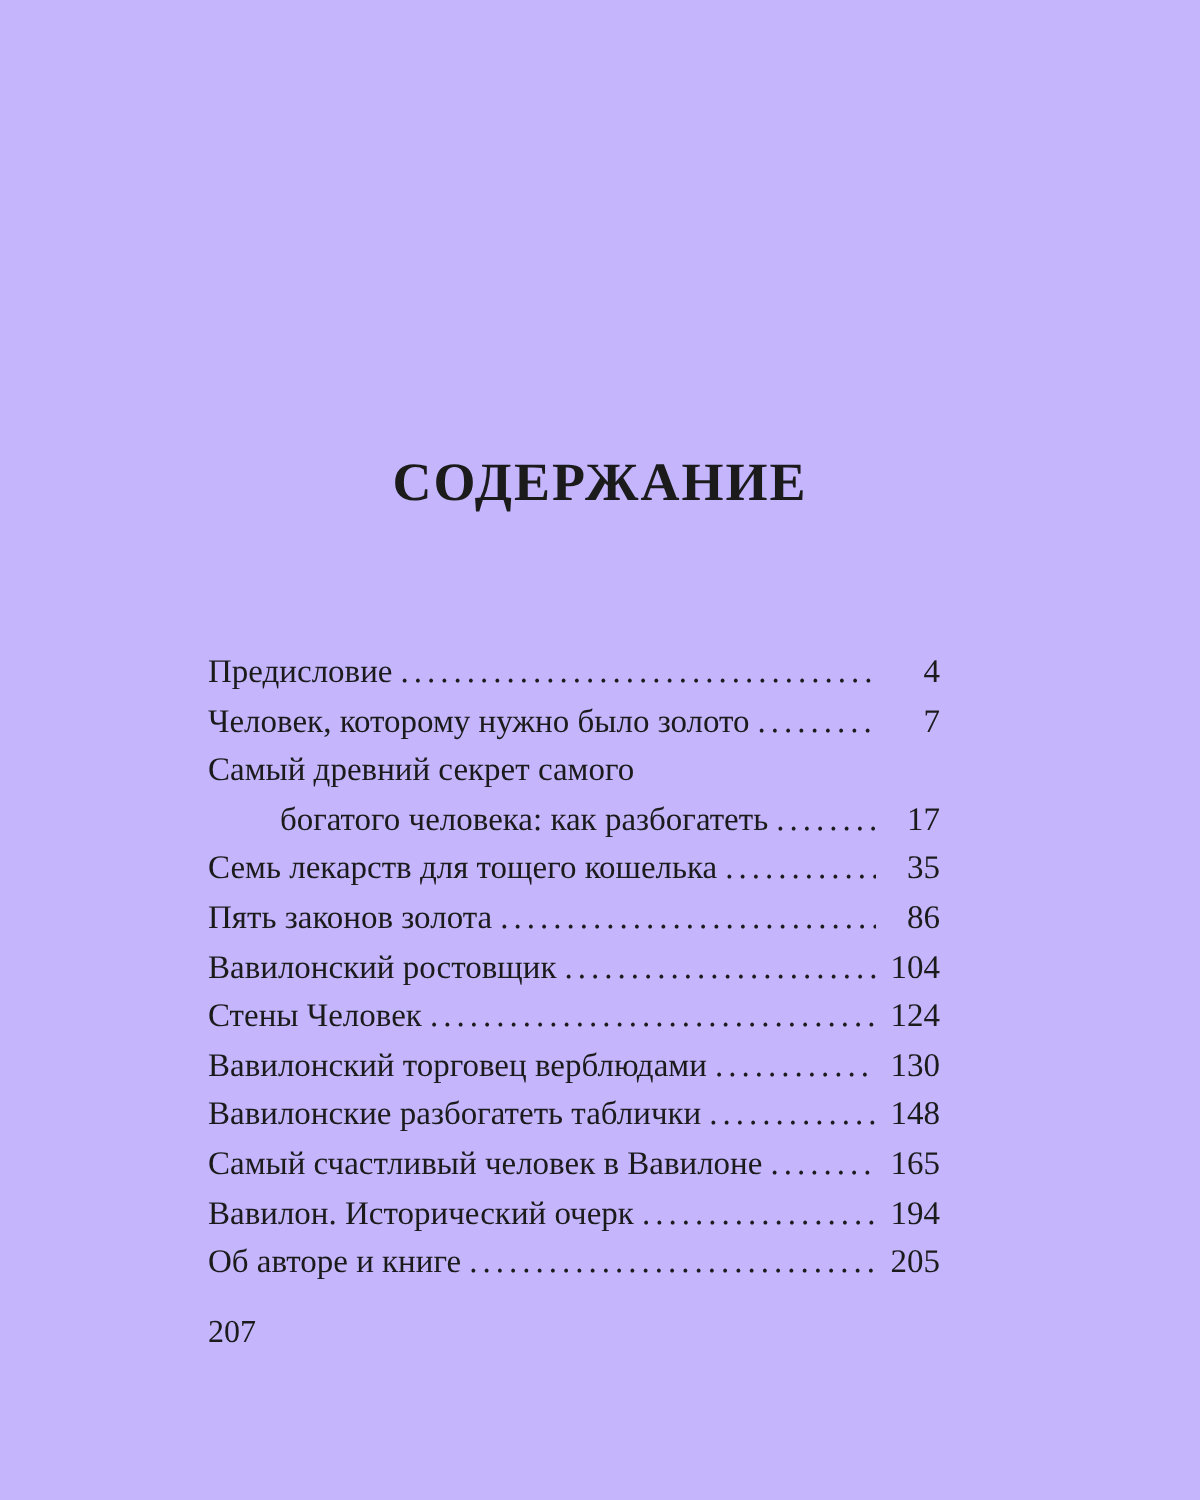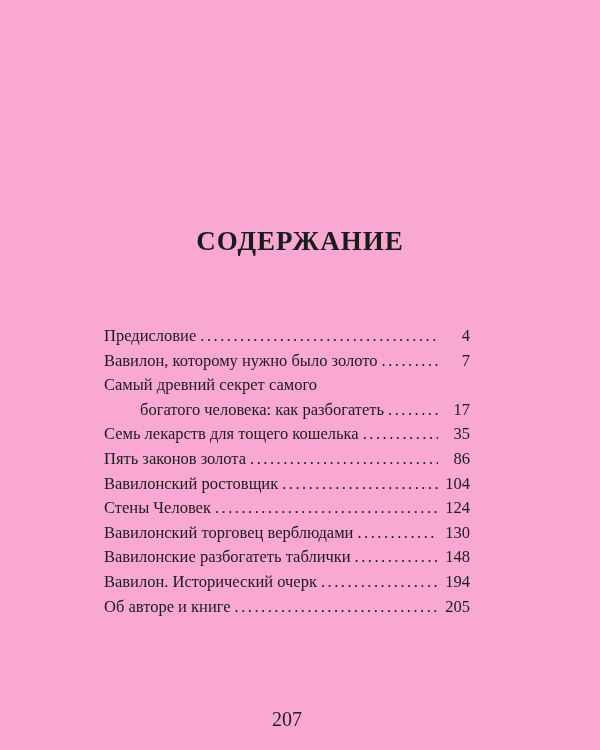--- a/index.html
+++ b/index.html
@@ -3,21 +3,21 @@
 <meta charset="utf-8">
 <style>
   * { box-sizing: border-box; }
   html, body { margin: 0; padding: 0; }
   body { background: #ffffff; }
 
   .page {
     position: relative;
     width: 600px;
     height: 750px;
-    background: #f9a8d4;
+    background: #c4b5fd;
     font-family: "Liberation Serif", "DejaVu Serif", serif;
     color: #1b1b1b;
     overflow: hidden;
     outline: 1px solid #ececec;
   }
 
   .heading {
     position: absolute;
     top: 226px;
     left: 0;
@@ -61,44 +61,43 @@
   }
 
   .entry-page {
     flex: 0 0 auto;
     min-width: 28px;
     text-align: right;
   }
 
   .folio {
     position: absolute;
-    top: 708px;
+    top: 658px;
     left: 104px;
     width: 366px;
-    text-align: center;
-    font-size: 20px;
+    font-size: 16px;
   }
 </style>
 </head>
 <body>
 
 <div class="page">
 
   <h1 class="heading">СОДЕРЖАНИЕ</h1>
 
   <div class="toc">
 
     <div class="toc-row">
       <span class="entry-title">Предисловие</span>
       <span class="leader"></span>
       <span class="entry-page">4</span>
     </div>
 
     <div class="toc-row">
-      <span class="entry-title">Вавилон, которому нужно было золото</span>
+      <span class="entry-title">Человек, которому нужно было золото</span>
       <span class="leader"></span>
       <span class="entry-page">7</span>
     </div>
 
     <div>
       <div class="toc-row">
         <span class="entry-title">Самый древний секрет самого</span>
       </div>
       <div class="toc-row">
         <span class="entry-title indent">богатого человека: как разбогатеть</span>
@@ -137,20 +136,25 @@
       <span class="leader"></span>
       <span class="entry-page">130</span>
     </div>
 
     <div class="toc-row">
       <span class="entry-title">Вавилонские разбогатеть таблички</span>
       <span class="leader"></span>
       <span class="entry-page">148</span>
     </div>
 
+    <div class="toc-row">
+      <span class="entry-title">Самый счастливый человек в Вавилоне</span>
+      <span class="leader"></span>
+      <span class="entry-page">165</span>
+    </div>
 
     <div class="toc-row">
       <span class="entry-title">Вавилон. Исторический очерк</span>
       <span class="leader"></span>
       <span class="entry-page">194</span>
     </div>
 
     <div class="toc-row">
       <span class="entry-title">Об авторе и книге</span>
       <span class="leader"></span>

